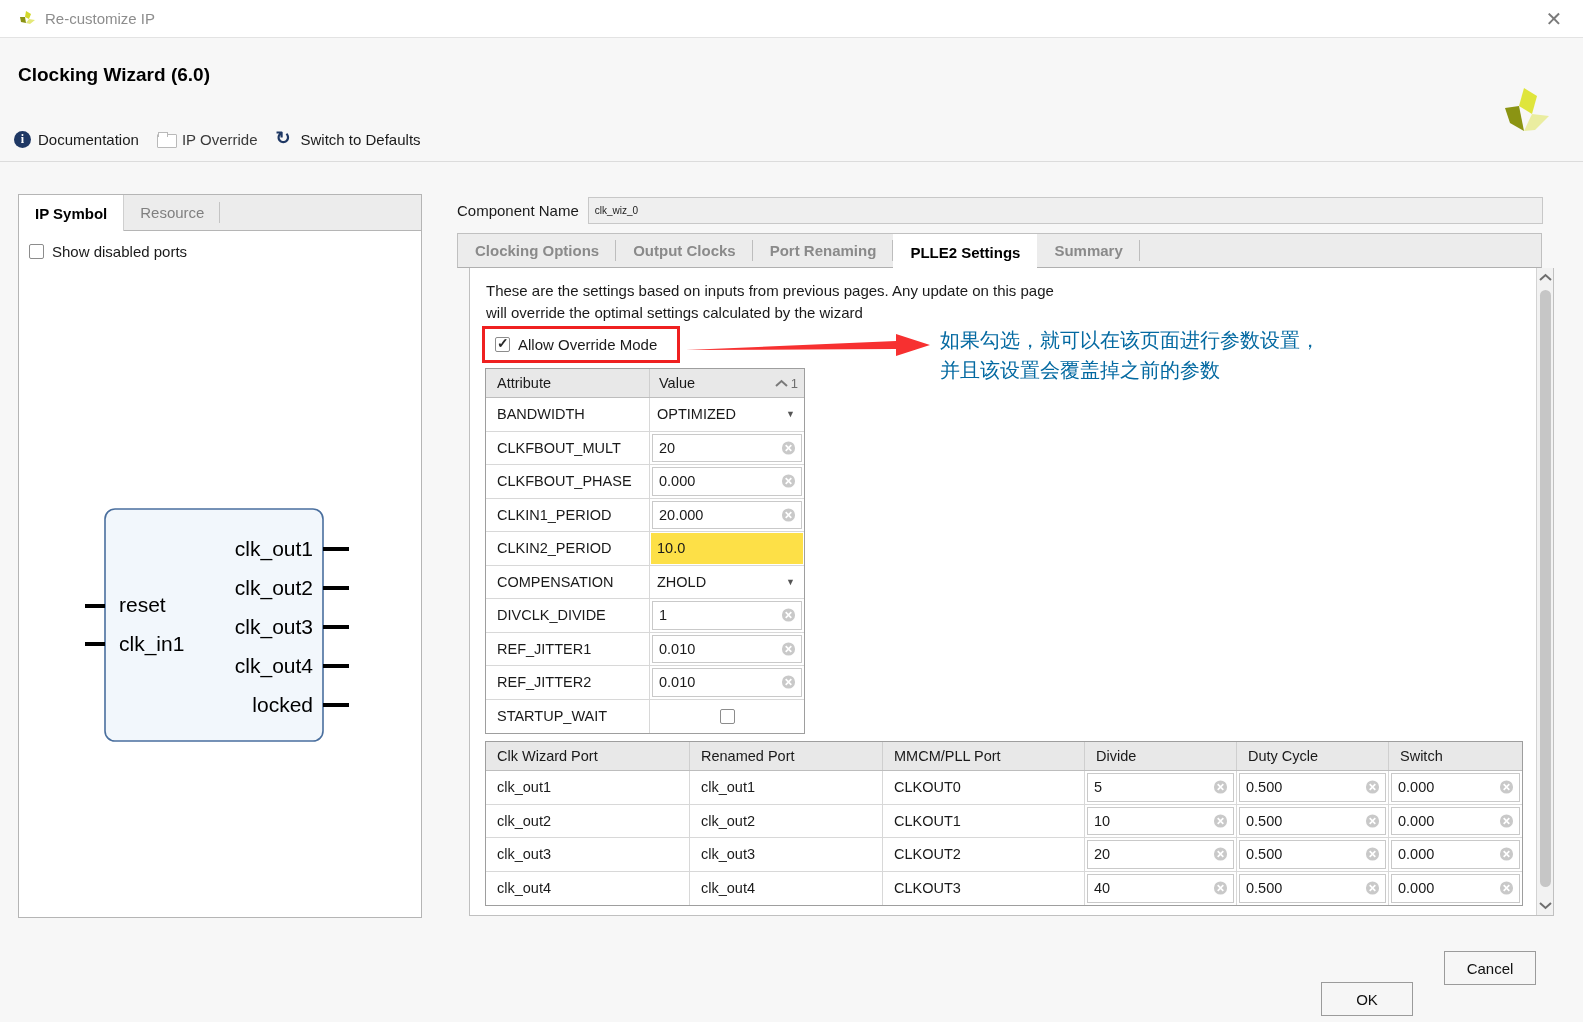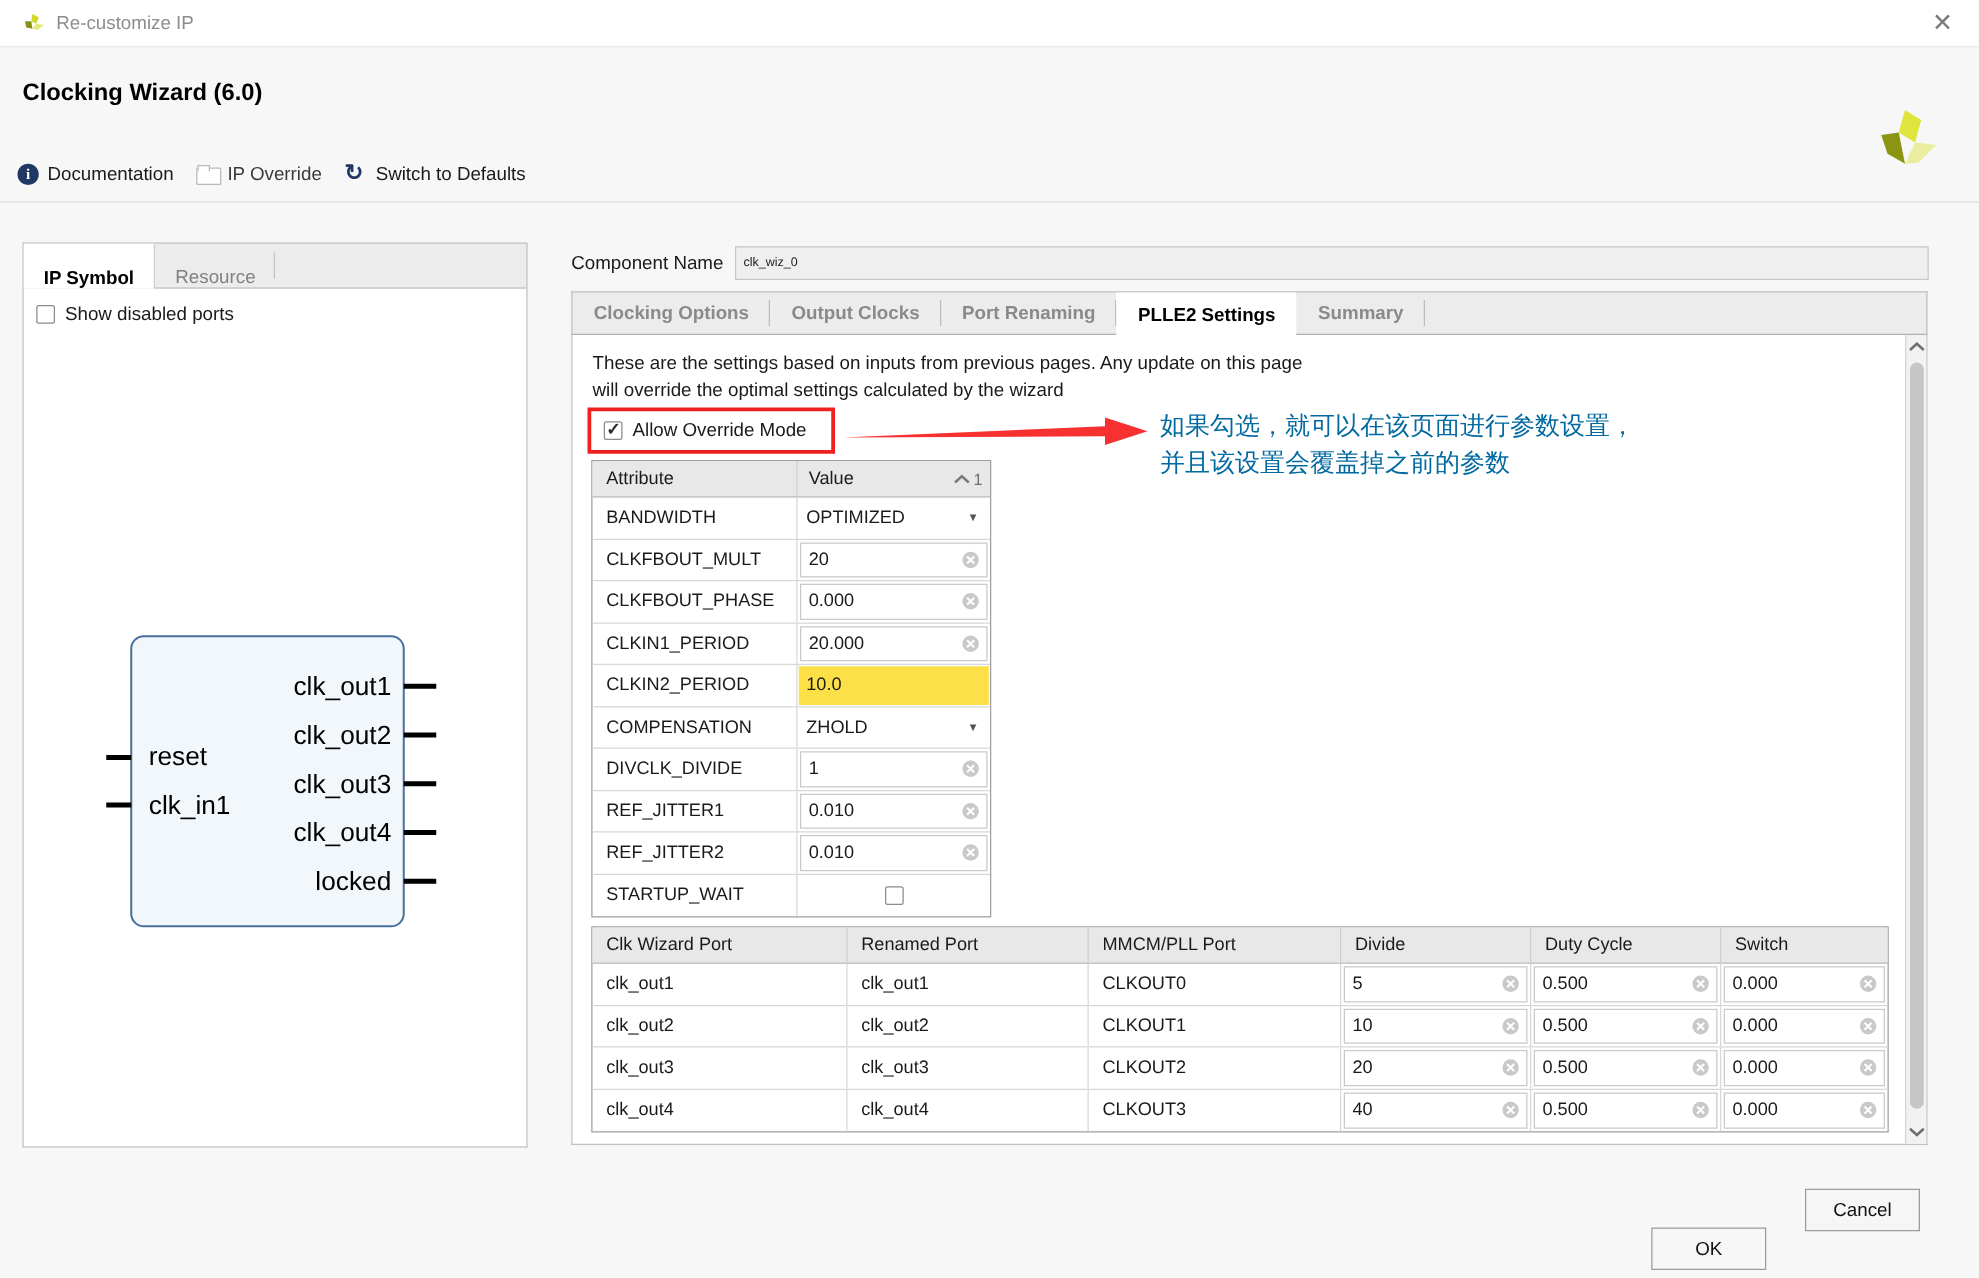--- a/index.html
+++ b/index.html
@@ -66,21 +66,21 @@
   .left-panel {
     position:absolute; left:18px; top:194px; width:404px; height:724px;
     background:#fff; border:1px solid #b5b5b5;
   }
   .lp-tabstrip {
     position:absolute; left:0; top:0; width:402px; height:36px;
     background:#ececec; border-bottom:1px solid #b5b5b5;
     display:flex; align-items:stretch;
   }
   .lp-tab {
-    display:flex; align-items:flex-end; padding:0 16px; font-size:15px;
+    display:flex; align-items:center; padding:0 16px; font-size:15px;
     color:#808080; position:relative;
   }
   .lp-tab.active {
     background:#fff; color:#000; font-weight:bold;
     border-right:1px solid #cfcfcf;
     margin-bottom:-1px;
   }
   .lp-tab.sep:after {
     content:""; position:absolute; right:0; top:7px; bottom:7px; width:1px; background:#c4c4c4;
   }
@@ -115,21 +115,21 @@
   .tab {
     display:flex; align-items:center; padding:0 17px; font-size:15px; color:#8a8a8a;
     font-weight:bold; position:relative;
   }
   .tab.sep:after { content:""; position:absolute; right:0; top:6px; bottom:6px; width:1px; background:#bdbdbd; }
   .tab.active {
     background:#ffffff; color:#000; margin-bottom:-1px; height:36px;
   }
 
   .panel {
-    position:absolute; left:457px; top:268px; width:1085px; height:648px;
+    position:absolute; left:469px; top:268px; width:1085px; height:648px;
     background:#ffffff; border:1px solid #c0c0c0; border-top:none;padding-left:12px;
   }
   .desc {
     position:absolute; left:16px; top:12px; font-size:15px; color:#1a1a1a; line-height:22px;
   }
   .override-box {
     position:absolute; left:12px; top:58px; width:198px; height:37px;
     border:3px solid #ef2020;
     display:flex; align-items:center; padding-left:10px;
   }

